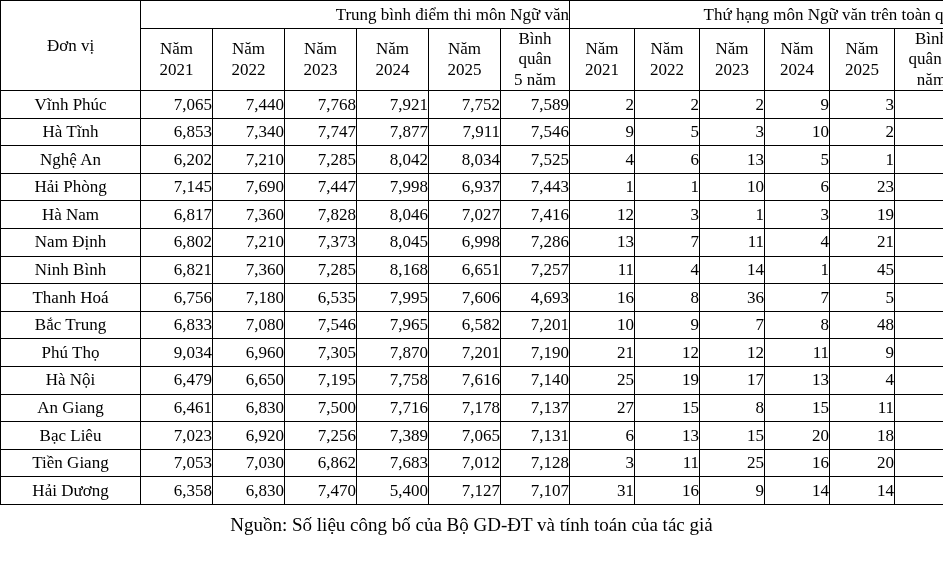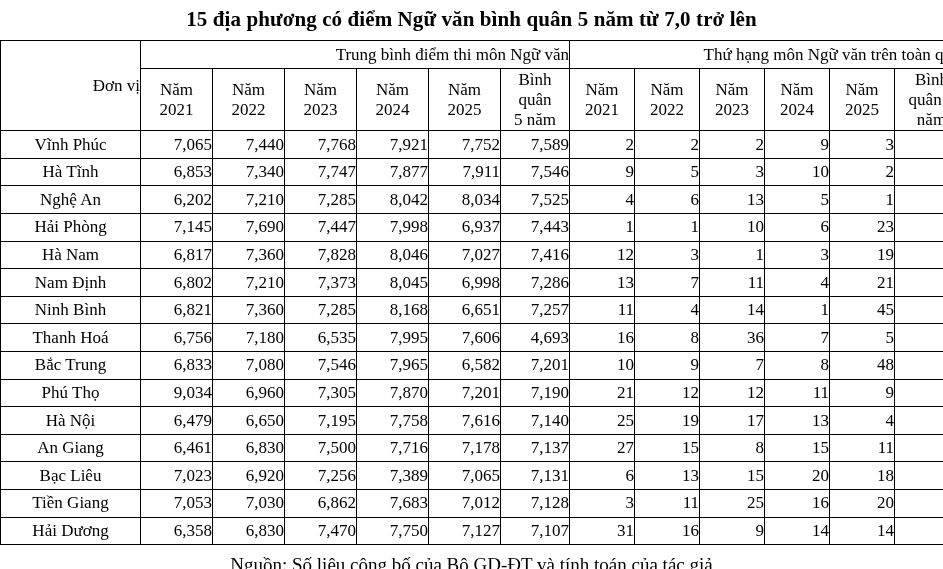--- a/index.html
+++ b/index.html
@@ -43,21 +43,21 @@
     padding: 0;
     box-sizing: border-box;
   }
   th.grouphead {
     height: 28px;
     text-align: right;
     vertical-align: middle;
     font-size: 17.5px;
   }
   th.unitcell {
-    text-align: right;
+    text-align: center;
     vertical-align: middle;
     font-size: 17.5px;
   }
   th.subhead {
     height: 62px;
     text-align: center;
     vertical-align: middle;
     font-size: 17px;
     padding: 2px 1px;
   }
@@ -93,21 +93,20 @@
   col.c-score { width: 72px; }
   col.c-avg { width: 69px; }
   col.c-rank { width: 65px; }
   col.c-rankavg { width: 74px; }
 </style>
 </head>
 <body>
 
 <div class="page">
 
-  <div class="title">15 địa phương có điểm Ngữ văn bình quân 5 năm từ 7,0 trở lên</div>
 
   <table class="grid">
     <colgroup>
       <col class="c-unit">
       <col class="c-score">
         <col class="c-score">
         <col class="c-score">
         <col class="c-score">
         <col class="c-score">
         <col class="c-avg">
@@ -387,21 +386,21 @@
         <td class="rank">25</td>
         <td class="rank">16</td>
         <td class="rank">20</td>
         <td class="rank">14</td>
       </tr>
       <tr>
         <td class="unit">Hải Dương</td>
         <td class="num">6,358</td>
         <td class="num">6,830</td>
         <td class="num">7,470</td>
-        <td class="num">7,750</td>
+        <td class="num">5,400</td>
         <td class="num">7,127</td>
         <td class="num">7,107</td>
         <td class="rank">31</td>
         <td class="rank">16</td>
         <td class="rank">9</td>
         <td class="rank">14</td>
         <td class="rank">14</td>
         <td class="rank">15</td>
       </tr>
     </tbody>

